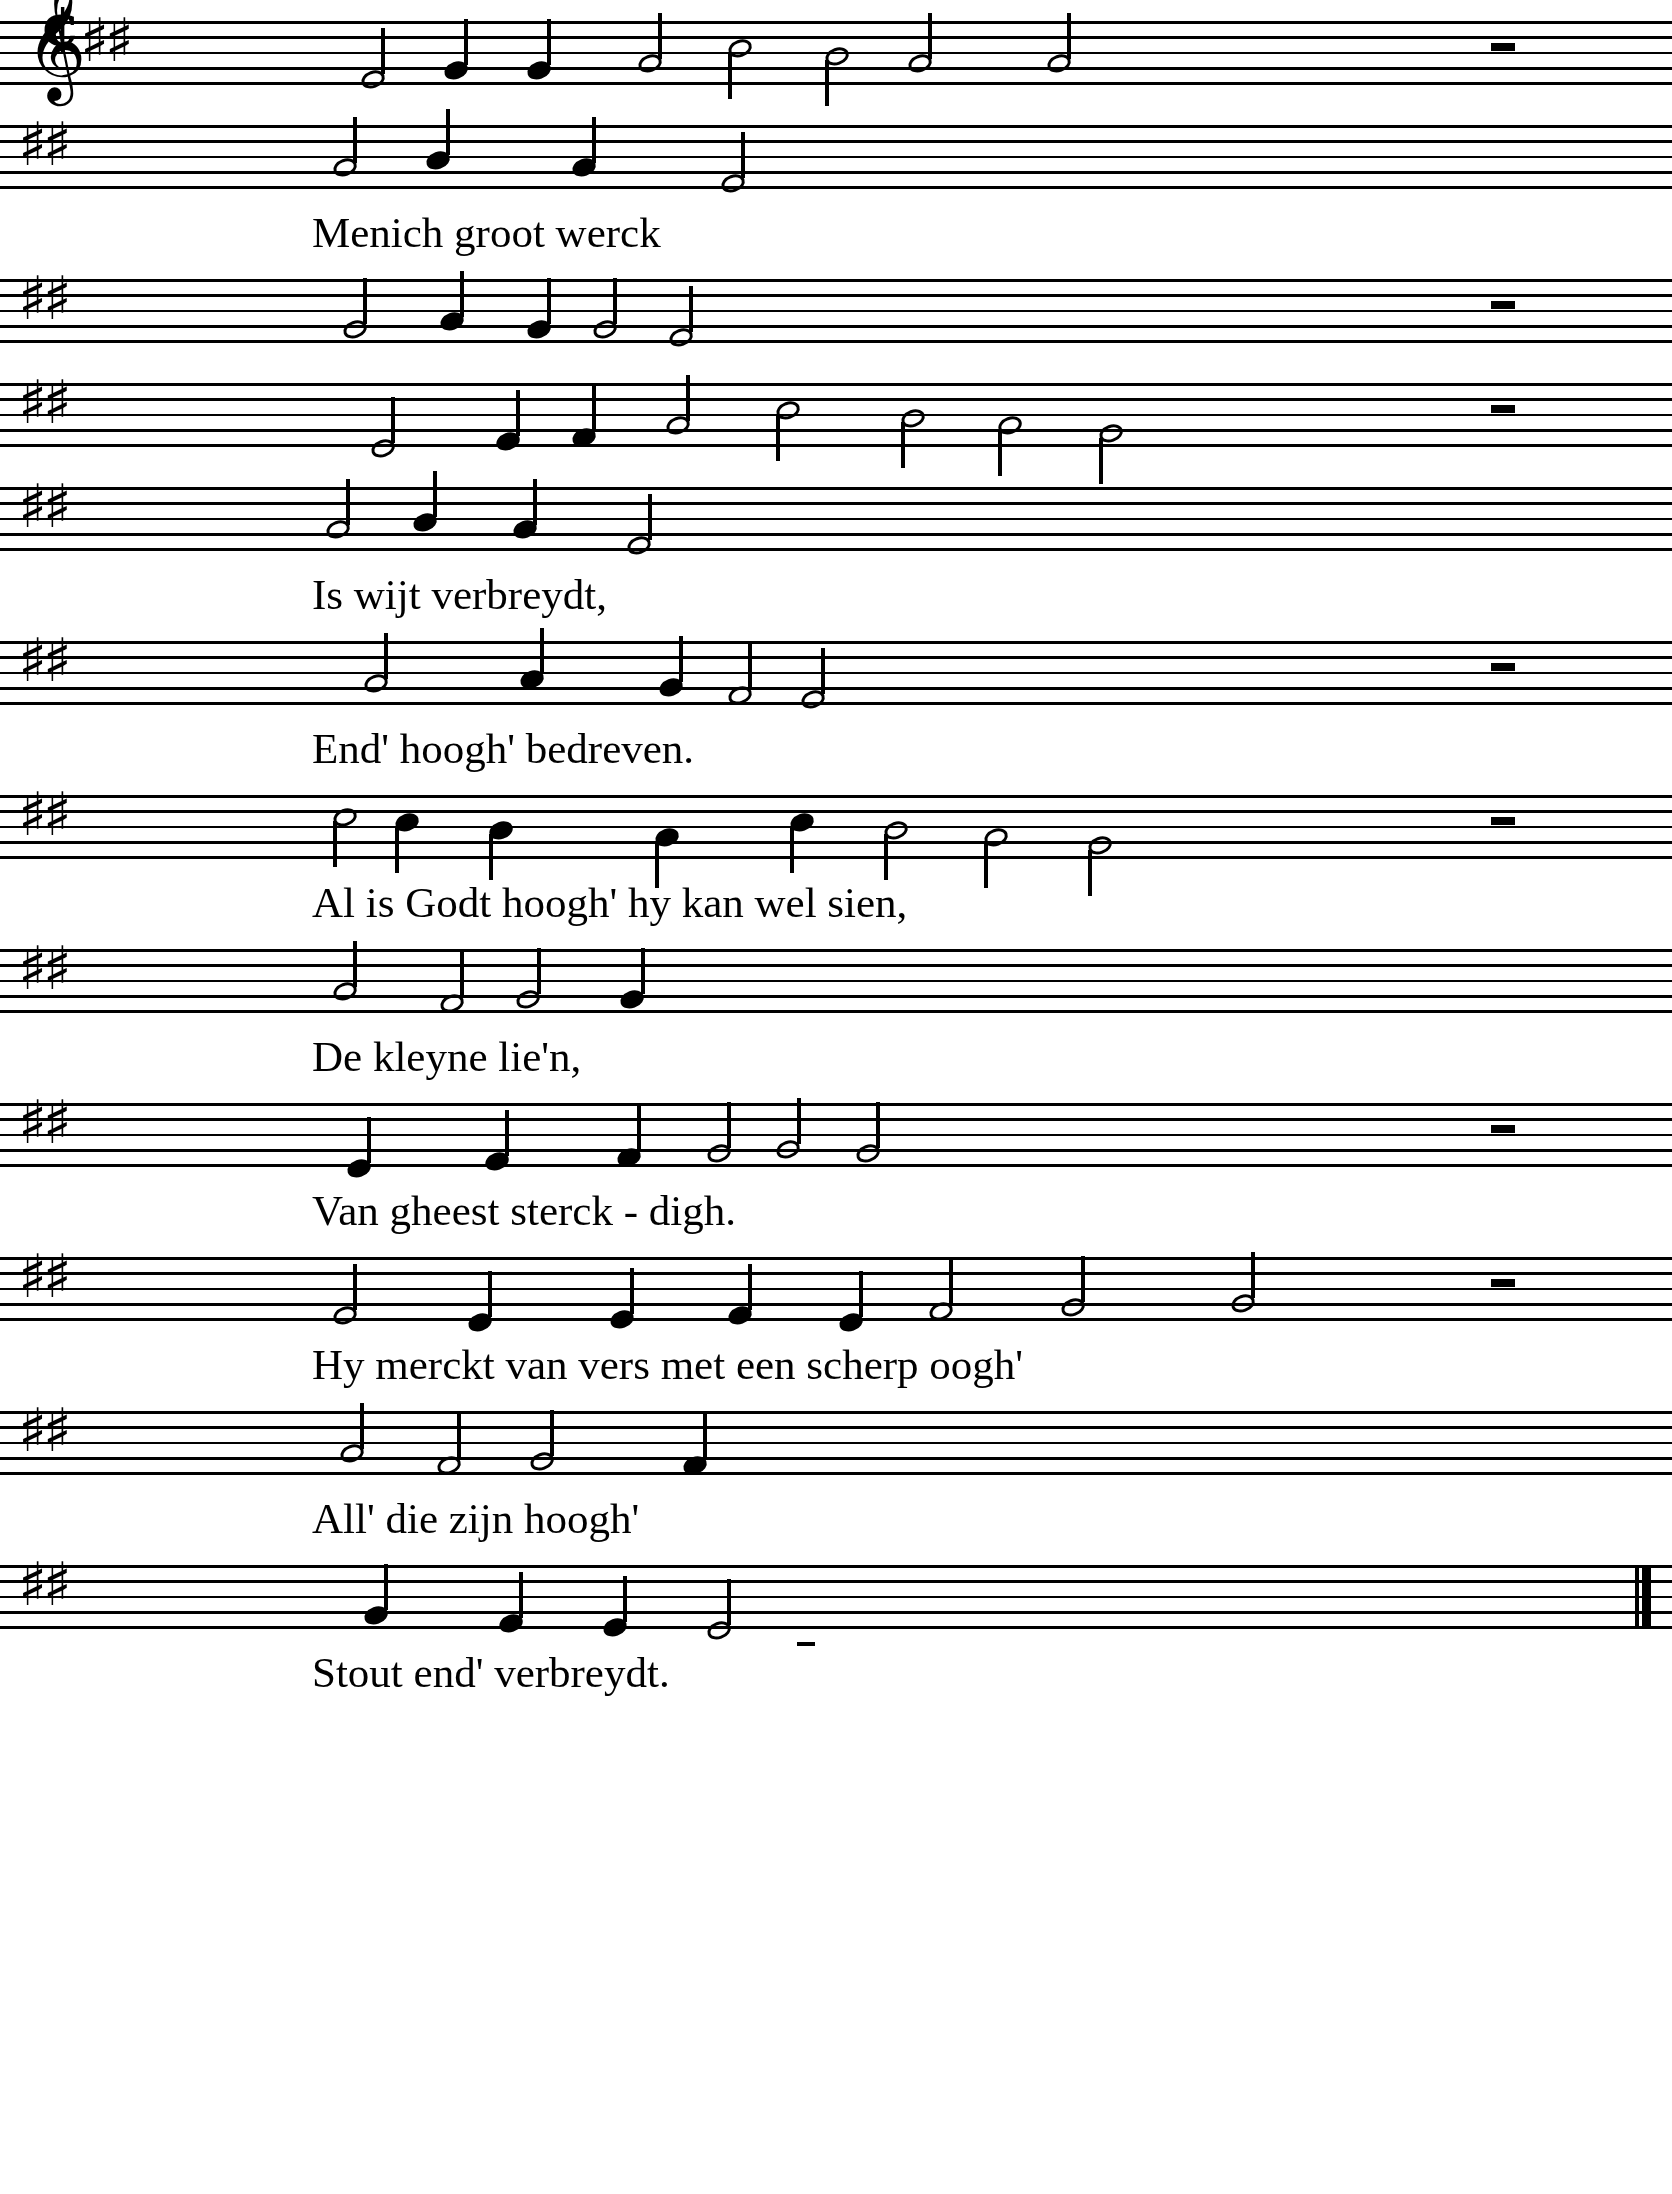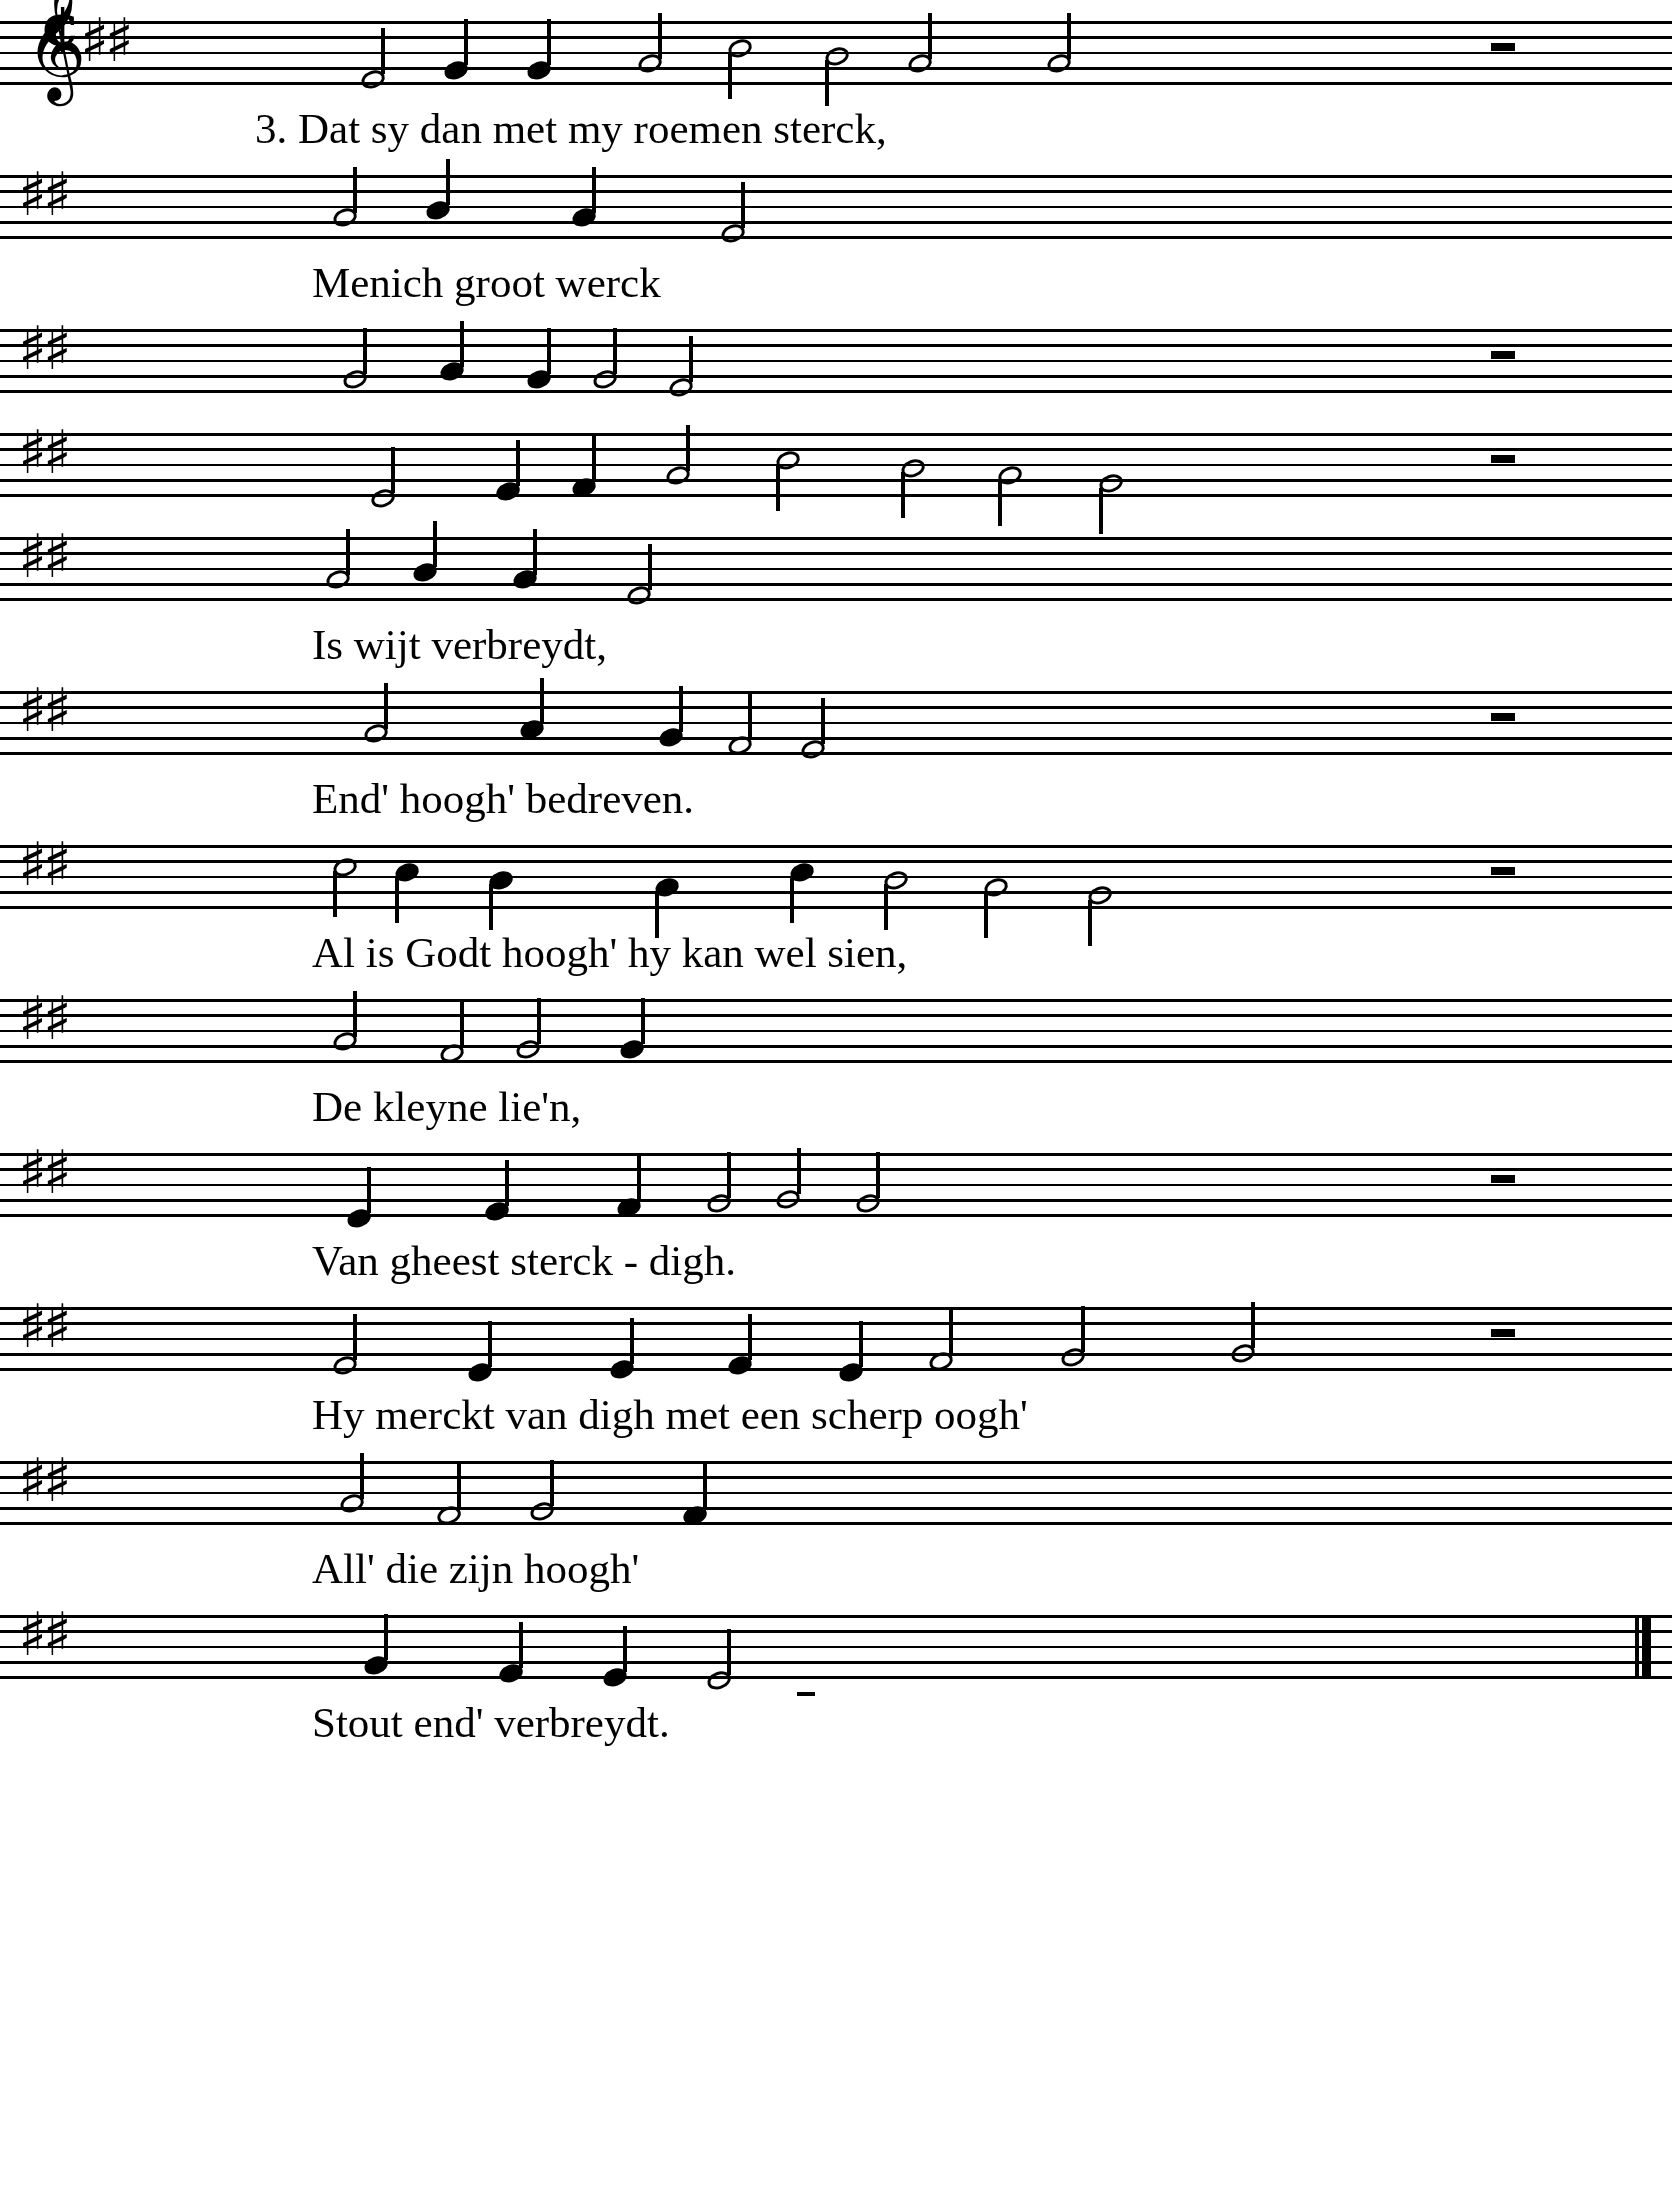--- a/index.html
+++ b/index.html
@@ -161,21 +161,20 @@
           <div class="note open" style="left: 728px; top: 40px;"></div>
           <div class="stem" style="left: 728px; top: 53px; height: 46px;"></div>
           <div class="note open" style="left: 825px; top: 48px;"></div>
           <div class="stem" style="left: 825px; top: 60px; height: 46px;"></div>
           <div class="note open" style="left: 908px; top: 55px;"></div>
           <div class="stem" style="left: 928px; top: 12.5px; height: 46px;"></div>
           <div class="note open" style="left: 1047px; top: 55px;"></div>
           <div class="stem" style="left: 1067px; top: 12.5px; height: 46px;"></div>
           <div class="rest" style="left: 1491px; top: 43px;"></div>
         </div>
-        <div class="lyric indent-num">3. Dat sy dan met my roemen sterck,</div>
       </div>
       <div class="system">
         <div class="staff">
           <div class="lines">
             <i></i>
             <i></i>
             <i></i>
             <i></i>
             <i></i>
           </div>
@@ -386,21 +385,21 @@
           <div class="note filled" style="left: 839px; top: 78px;"></div>
           <div class="stem" style="left: 859px; top: 35px; height: 46px;"></div>
           <div class="note open" style="left: 929px; top: 67px;"></div>
           <div class="stem" style="left: 949px; top: 23.6px; height: 46px;"></div>
           <div class="note open" style="left: 1061px; top: 63px;"></div>
           <div class="stem" style="left: 1081px; top: 20px; height: 46px;"></div>
           <div class="note open" style="left: 1231px; top: 59px;"></div>
           <div class="stem" style="left: 1251px; top: 16px; height: 46px;"></div>
           <div class="rest" style="left: 1491px; top: 43px;"></div>
         </div>
-        <div class="lyric">Hy merckt van digh met een scherp oogh'</div>
+        <div class="lyric">Hy merckt van vers met een scherp oogh'</div>
       </div>
       <div class="system">
         <div class="staff">
           <div class="lines">
             <i></i>
             <i></i>
             <i></i>
             <i></i>
             <i></i>
           </div>

